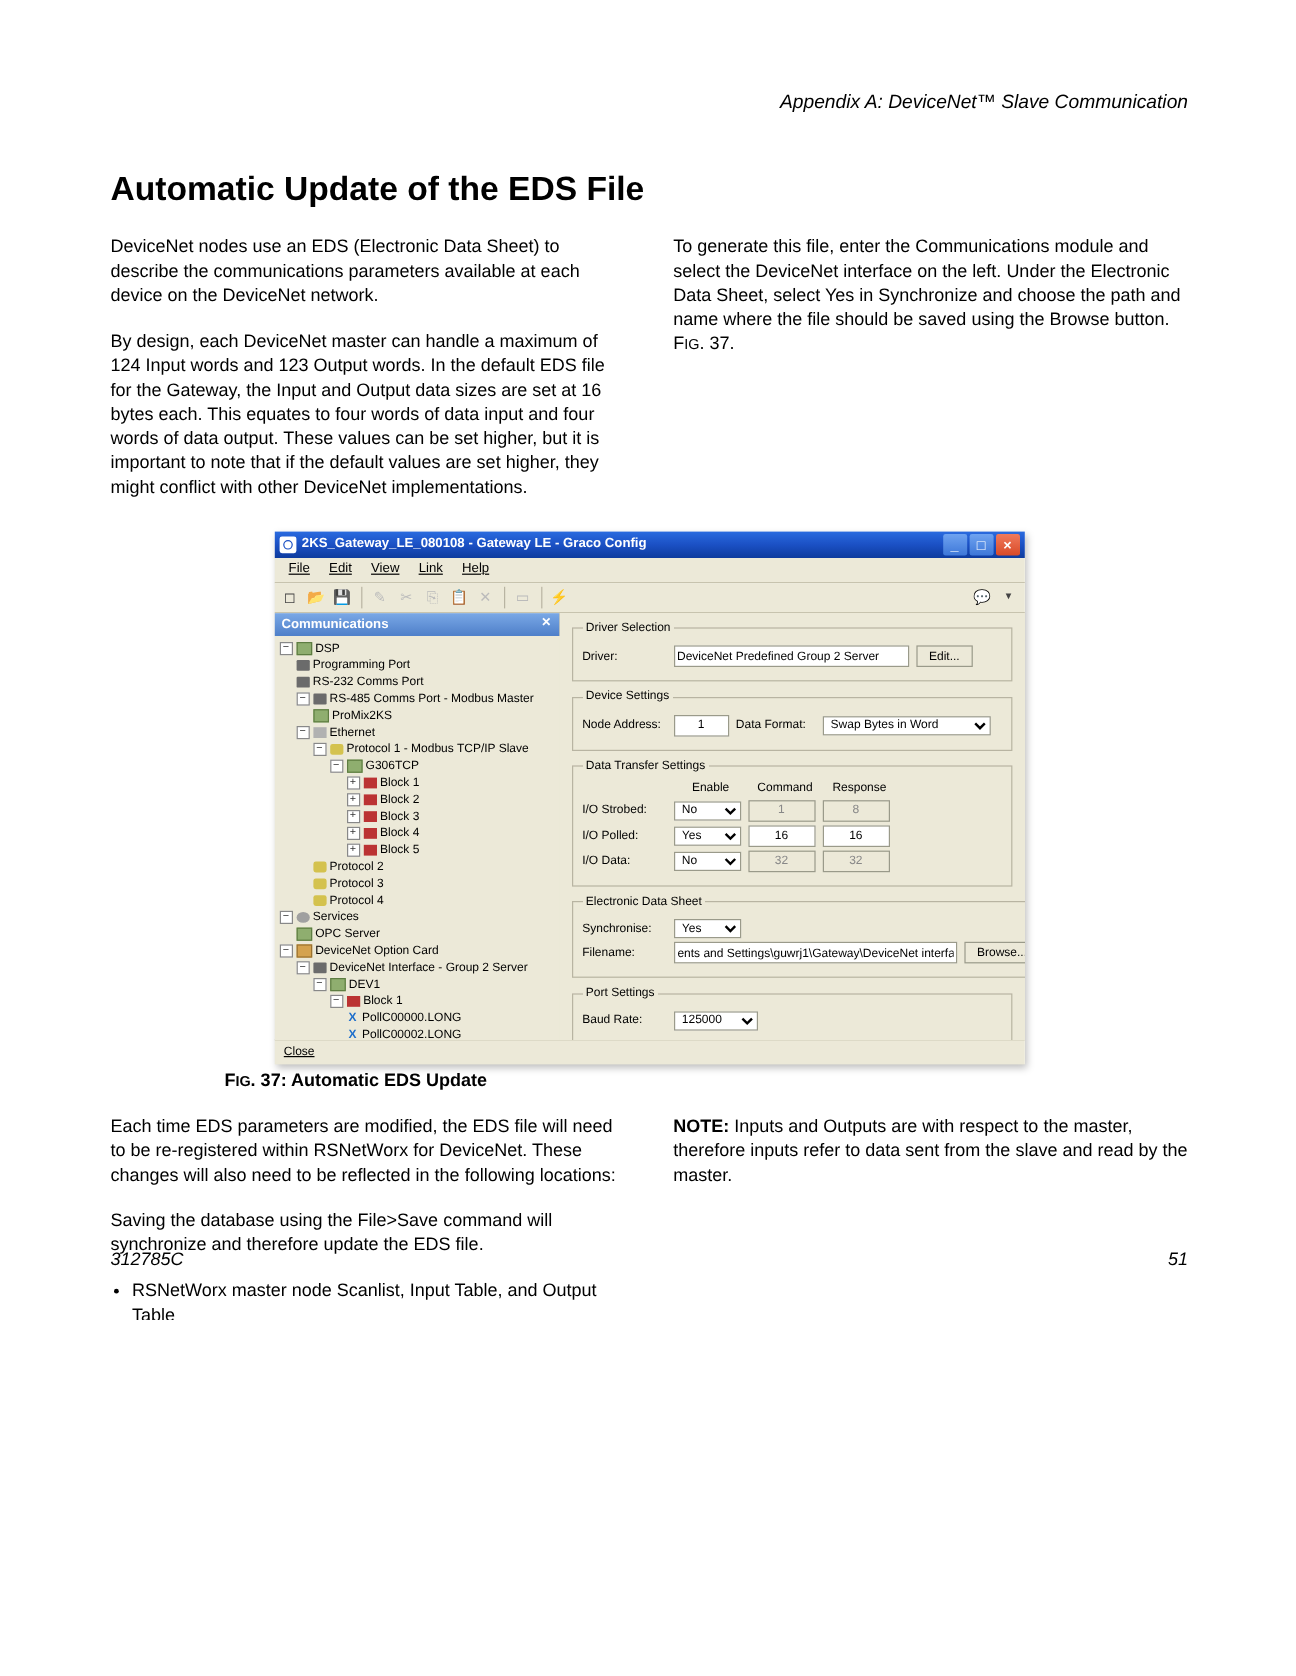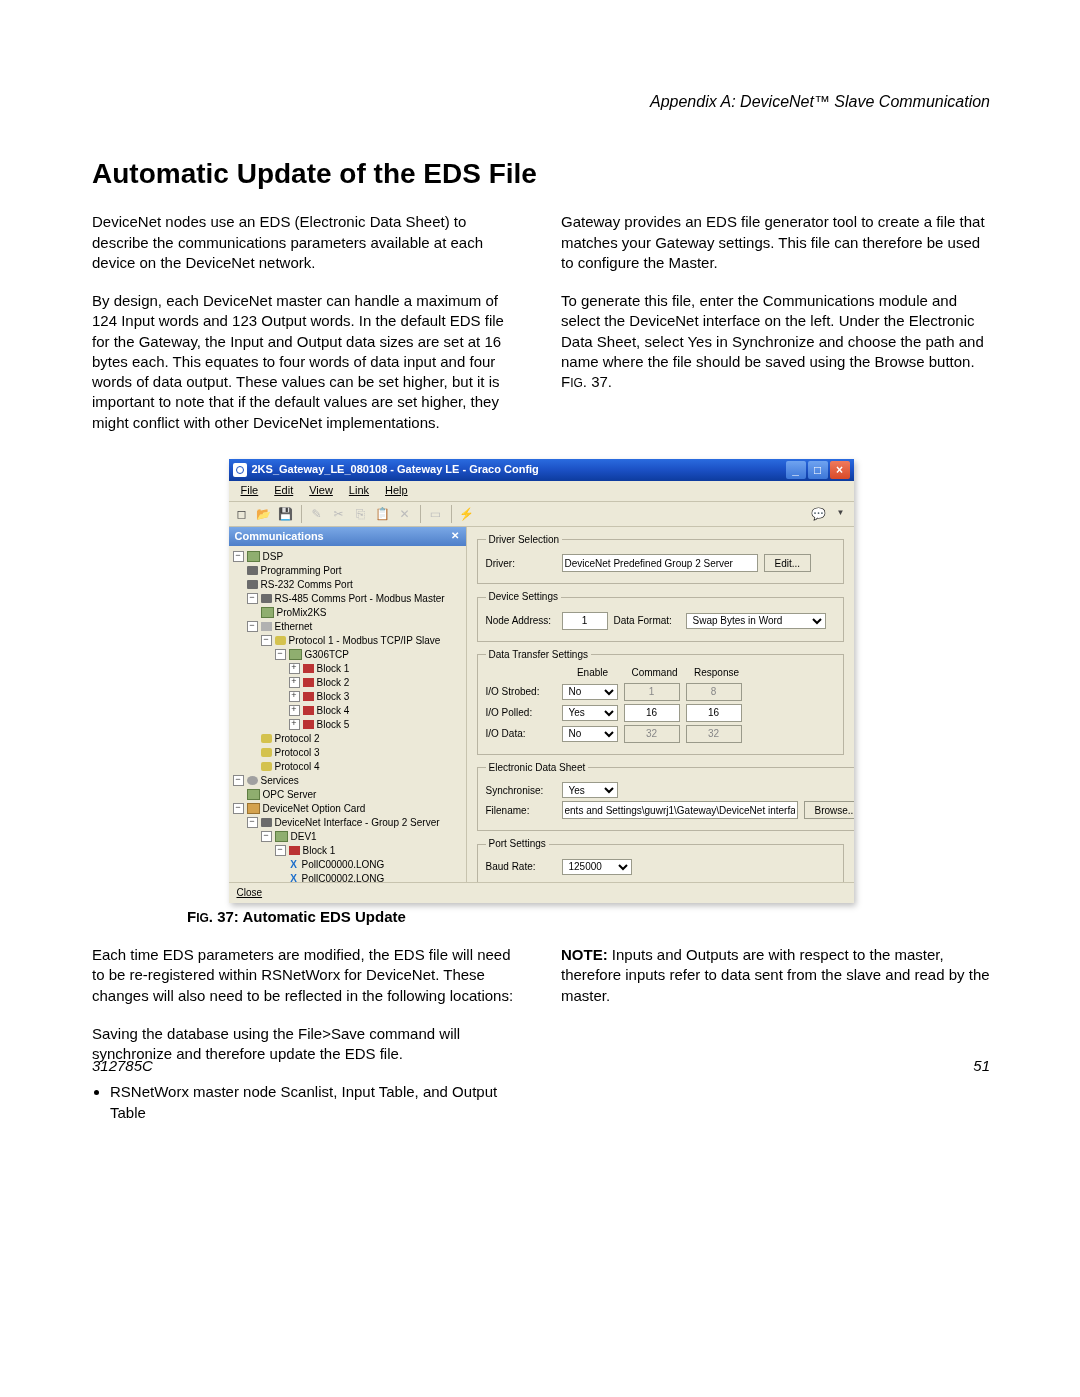--- a/index.html
+++ b/index.html
@@ -1,16 +1,16 @@
 <!DOCTYPE html>
 <html><head>
 <meta charset="utf-8">
 <style>
   body { margin:0; padding:0; font-family: Arial, Helvetica, sans-serif; background:#fff; color:#000; font-size:15px; line-height:1.35; }
-  .page { width:1080px; height:1100px; margin:16px auto; position:relative; box-sizing:border-box; padding:75px 90px 0 92px; }
+  .page { width:1080px; height:1100px; margin:0 auto; position:relative; box-sizing:border-box; padding:75px 90px 0 92px; }
   .appendix-header { text-align:right; font-style:italic; font-family:Arial; font-size:16px; margin-bottom:42px; }
   .section-title { font-size:28px; font-weight:bold; margin-bottom:20px; font-family: Arial; }
   .two-col { display:flex; gap:40px; }
   .two-col .col { flex:1; }
   .col p { margin:0 0 18px 0; }
   .fig-wrap { padding:0; }
   .fig-caption { font-weight:bold; font-family:Arial; font-size:15px; margin-top:4px; margin-bottom:18px; display:block; }
 
   
   .win { width:625px; margin:8px auto 2px auto; font-family: Tahoma, Arial, sans-serif; font-size:11px; color:#000; box-shadow: 2px 3px 6px rgba(0,0,0,0.25); }
@@ -76,21 +76,20 @@
 <div class="page">
   <div class="appendix-header">Appendix A: DeviceNet™ Slave Communication</div>
   <div class="section-title">Automatic Update of the EDS File</div>
 
   <div class="two-col">
     <div class="col">
       <p>DeviceNet nodes use an EDS (Electronic Data Sheet) to describe the communications parameters available at each device on the DeviceNet network.</p>
       <p>By design, each DeviceNet master can handle a maximum of 124 Input words and 123 Output words. In the default EDS file for the Gateway, the Input and Output data sizes are set at 16 bytes each. This equates to four words of data input and four words of data output. These values can be set higher, but it is important to note that if the default values are set higher, they might conflict with other DeviceNet implementations.</p>
     </div>
     <div class="col">
-      <p>Gateway provides an EDS file generator tool to create a file that matches your Gateway settings. This file can therefore be used to configure the Master.</p>
       <p><span>To generate this file, enter the Communications module and select the DeviceNet interface on the left. Under the Electronic Data Sheet, select Yes in Synchronize and choose the path and name where the file should be saved using the Browse button. F</span><span style="font-size:12px">IG</span><span>. 37.</span></p>
     </div>
   </div>
 
   <div class="fig-wrap">
 
     <div class="win">
       <div class="titlebar">
         <span class="titlebar-icon"></span>
         <span class="titlebar-text">2KS_Gateway_LE_080108 - Gateway LE - Graco Config</span>

